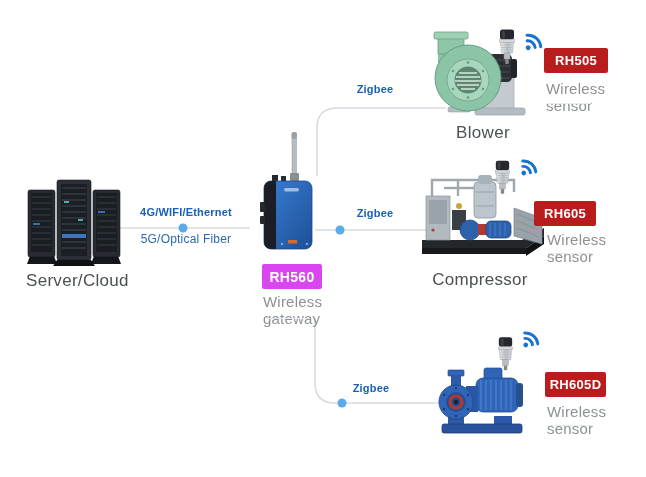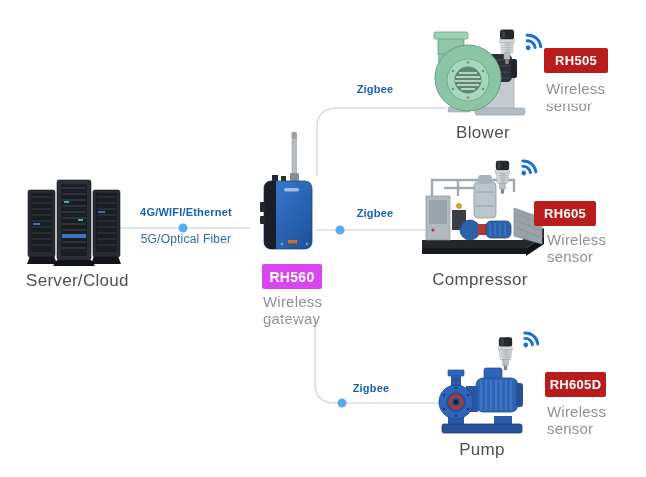--- a/index.html
+++ b/index.html
@@ -301,18 +301,17 @@
   </svg>
   <svg class="abs" style="left:515px;top:326px;" width="27" height="27" viewBox="0 0 24 24">
     <g transform="rotate(40 12 14)">
       <g fill="none" stroke="#1b72cc" stroke-width="2.6" stroke-linecap="round">
         <path d="M7.6 13.8a6.3 6.3 0 0 1 8.8 0"></path>
         <path d="M4.4 10.2a10.8 10.8 0 0 1 15.2 0"></path>
       </g>
       <circle cx="12" cy="17.8" r="2.1" fill="#1b72cc"></circle>
     </g>
   </svg>
-  <div class="abs machine-label" style="left:434px;top:440px;width:96px;">Pump</div>
   <div class="abs badge" style="left:545px;top:372px;width:61px;height:25px;font-size:13px;">RH605D</div>
   <div class="abs muted" style="left:547px;top:403px;width:98px;">Wireless sensor</div>
   <div class="abs sep" style="left:548px;top:425px;"></div>
 
 </div>
 
 </body></html>

